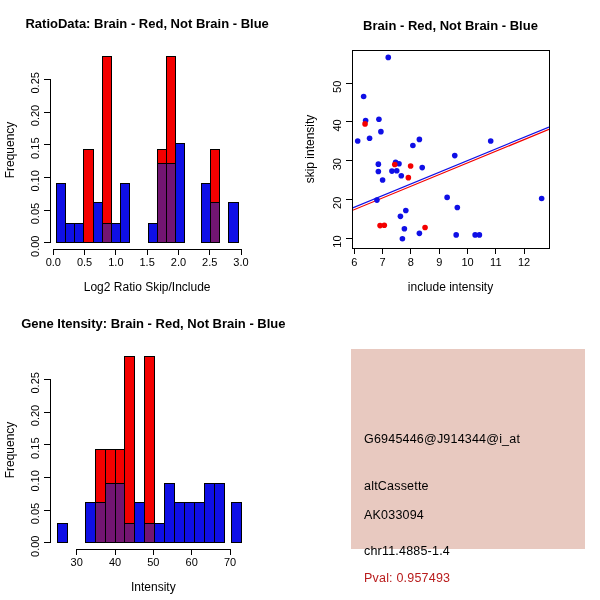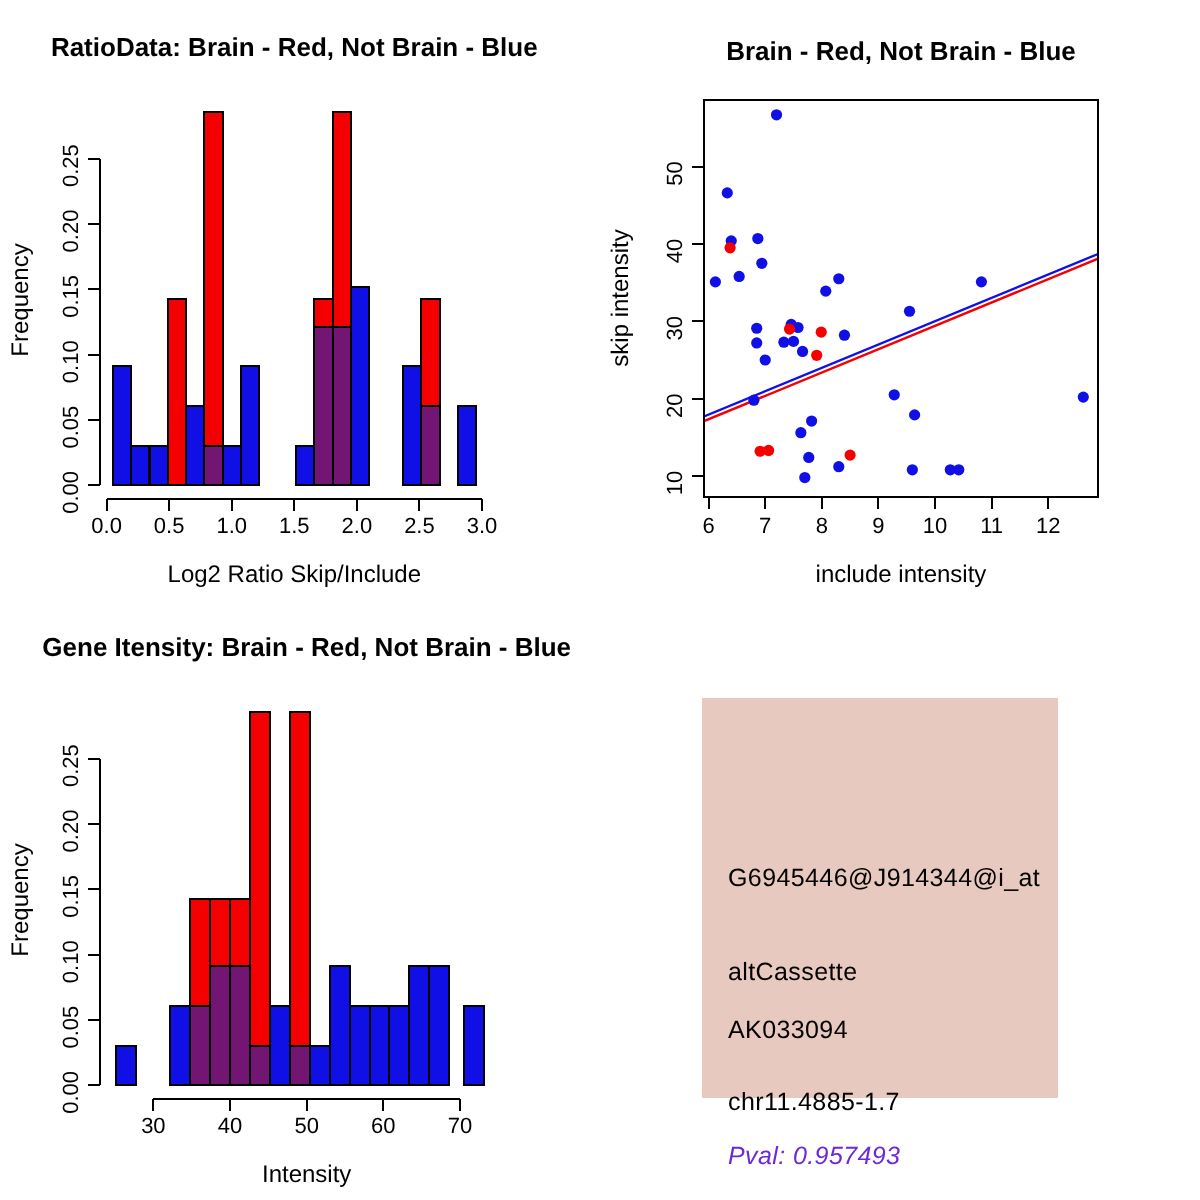--- a/index.html
+++ b/index.html
@@ -7,21 +7,21 @@
     position:relative;width:600px;height:600px;background:#ffffff;overflow:hidden;
     font-family:"Liberation Sans",sans-serif;
   }
   .panel{position:absolute;width:300px;height:300px;}
   #p-tl{left:0;top:0;}
   #p-tr{left:300px;top:0;}
   #p-bl{left:0;top:300px;}
   #p-br{left:300px;top:300px;}
   svg text{fill:#000;}
   .infobox{
-    position:absolute;left:51px;top:49px;width:178px;height:200px;
+    position:absolute;left:51px;top:49px;width:234px;height:200px;
   }
   .infobox .line{
     position:absolute;left:13px;font-size:12.5px;color:#000;white-space:nowrap;
     letter-spacing:0.2px;
   }
 </style>
 </head>
 <body>
 
 <div id="screen">
@@ -221,17 +221,17 @@
       <text x="39" y="82.82933146657334" font-size="11" font-family="&quot;Liberation Sans&quot;,sans-serif" text-anchor="middle" font-weight="normal" transform="rotate(-90 39 82.82933146657334)">0.25</text>
       <text x="153.35" y="28" font-size="13" font-family="&quot;Liberation Sans&quot;,sans-serif" text-anchor="middle" font-weight="bold">Gene Itensity: Brain - Red, Not Brain - Blue</text>
       <text x="153.35" y="291" font-size="12" font-family="&quot;Liberation Sans&quot;,sans-serif" text-anchor="middle" font-weight="normal">Intensity</text>
       <text x="14" y="150" font-size="12" font-family="&quot;Liberation Sans&quot;,sans-serif" text-anchor="middle" font-weight="normal" transform="rotate(-90 14 150)">Frequency</text>
     </svg>
   <div id="p-br" class="panel">
     <div class="infobox" id="infobox" style="background: rgb(232, 201, 192);">
       <div class="line" style="top:83px">G6945446@J914344@i_at</div>
       <div class="line" style="top:130px">altCassette</div>
       <div class="line" style="top:159px">AK033094</div>
-      <div class="line" style="top:195px">chr11.4885-1.7</div>
-      <div class="line" id="pval-line" style="top: 222px; color: #6d28d9; font-style: italic;">Pval: 0.957493</div>
+      <div class="line" style="top:195px">chr11.4885-1.4</div>
+      <div class="line" id="pval-line" style="top: 222px; color: #b91c1c;">Pval: 0.957493</div>
     </div>
   </div>
 </div>
 
 </body></html>

